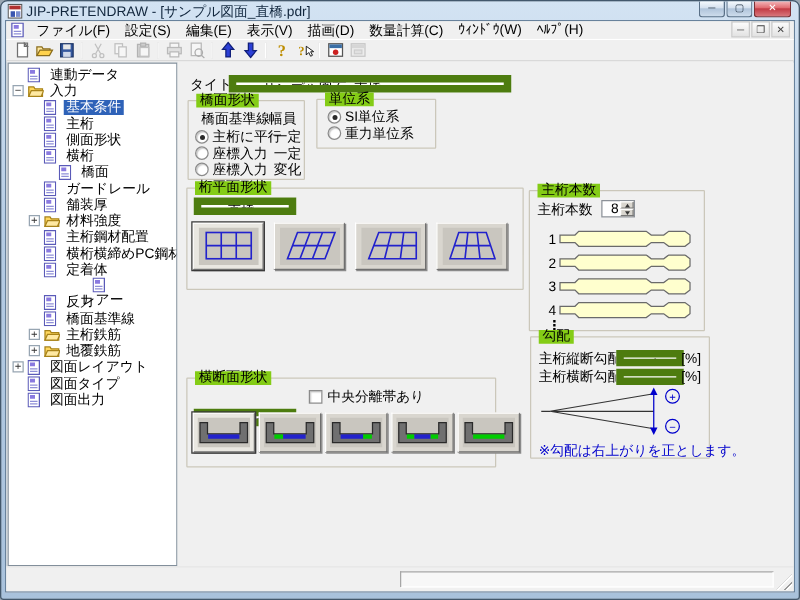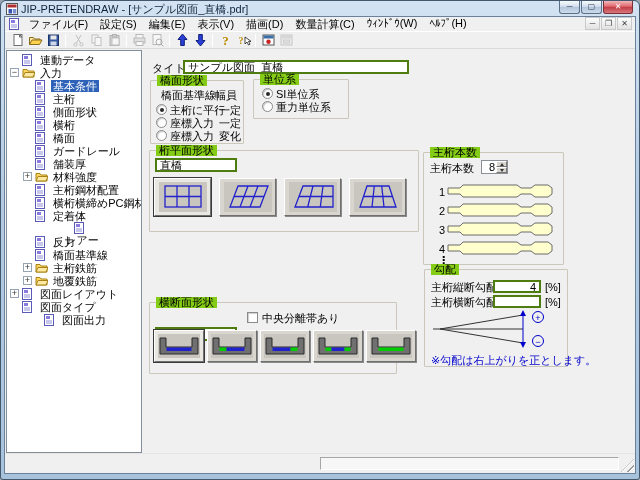--- a/index.html
+++ b/index.html
@@ -41,21 +41,21 @@
   
   .tree-row{height:13px;display:flex;align-items:center;white-space:nowrap;cursor:default;}
   .expander{width:9px;height:9px;flex:none;border:1px solid #97a5b2;background:#fff;
     font-size:9px;line-height:7px;text-align:center;margin-right:3px;color:#333;}
   .exp-spacer{width:12px;flex:none;}
   .tree-ico{width:13px;flex:none;margin-right:3px;display:flex;align-items:center;}
   .tree-label{padding:0 2px;line-height:12px;}
   .tree-label.selected{background:#2e62b8;color:#fff;}
   
   .label{position:absolute;white-space:nowrap;line-height:11px;}
-  .textfield{position:absolute;background:#fff;border:2px solid #4d7c0f;padding:0 3px;line-height:11px;overflow:hidden;white-space:nowrap;}
+  .textfield{position:absolute;background:#fff;border:6px solid #4d7c0f;padding:0 21px;line-height:11px;overflow:hidden;white-space:nowrap;}
   .group{position:absolute;border:1px solid #cbc7ba;border-radius:1px;}
   .group-title{position:absolute;top:-6px;left:6px;background:#84cc16;padding:0 3px;line-height:11px;white-space:nowrap;}
   .radio{position:absolute;width:11px;height:11px;border-radius:50%;background:#fff;
     border:1px solid #8b8b8b;box-shadow:inset 1px 1px 1px #c9c9c9;}
   .radio.checked::after{content:"";position:absolute;left:2.5px;top:2.5px;width:4px;height:4px;border-radius:50%;background:#2a2a2a;}
   .checkbox{position:absolute;width:11px;height:11px;background:#fff;border:1px solid #8b8b8b;box-shadow:inset 1px 1px 1px #cfcfcf;}
   .icon-btn{position:absolute;background:#d9d6cf;border:1px solid;border-color:#fff #6f6f6f #6f6f6f #fff;
     box-shadow:1px 1px 0 #8a8a8a;display:flex;align-items:center;justify-content:center;cursor:pointer;}
   .icon-btn.selected{outline:1.5px solid #3a3a3a;background:#e9e7e1;}
   .spin-wrap{position:absolute;width:27px;height:14px;border:1px solid #8b9097;background:#fff;}
@@ -278,21 +278,21 @@
             <span class="exp-spacer"></span>
             <span class="tree-ico">
               <svg width="10" height="12">
                 <rect x="0.5" y="0.5" width="9" height="11" fill="#fff" stroke="#5a5ab8"></rect>
                 <rect x="2" y="2" width="4" height="3" fill="#8a7ae0"></rect>
                 <path d="M2 7 h6 M2 9 h6" stroke="#8f8fd8"></path>
               </svg>
             </span>
             <span class="tree-label">横桁</span>
           </div>
-          <div class="tree-row" style="padding-left: 16px;">
+          <div class="tree-row" style="padding-left: 28px;">
             <span class="exp-spacer"></span>
             <span class="tree-ico">
               <svg width="10" height="12">
                 <rect x="0.5" y="0.5" width="9" height="11" fill="#fff" stroke="#5a5ab8"></rect>
                 <rect x="2" y="2" width="4" height="3" fill="#8a7ae0"></rect>
                 <path d="M2 7 h6 M2 9 h6" stroke="#8f8fd8"></path>
               </svg>
             </span>
             <span class="tree-label">橋面</span>
           </div>
@@ -429,21 +429,21 @@
             <span class="exp-spacer"></span>
             <span class="tree-ico">
               <svg width="10" height="12">
                 <rect x="0.5" y="0.5" width="9" height="11" fill="#fff" stroke="#5a5ab8"></rect>
                 <rect x="2" y="2" width="4" height="3" fill="#8a7ae0"></rect>
                 <path d="M2 7 h6 M2 9 h6" stroke="#8f8fd8"></path>
               </svg>
             </span>
             <span class="tree-label">図面タイプ</span>
           </div>
-          <div class="tree-row" style="padding-left: 3px; margin-left: 22px;">
+          <div class="tree-row" style="padding-left: 3px;">
             <span class="exp-spacer"></span>
             <span class="tree-ico">
               <svg width="10" height="12">
                 <rect x="0.5" y="0.5" width="9" height="11" fill="#fff" stroke="#5a5ab8"></rect>
                 <rect x="2" y="2" width="4" height="3" fill="#8a7ae0"></rect>
                 <path d="M2 7 h6 M2 9 h6" stroke="#8f8fd8"></path>
               </svg>
             </span>
             <span class="tree-label">図面出力</span>
           </div>

